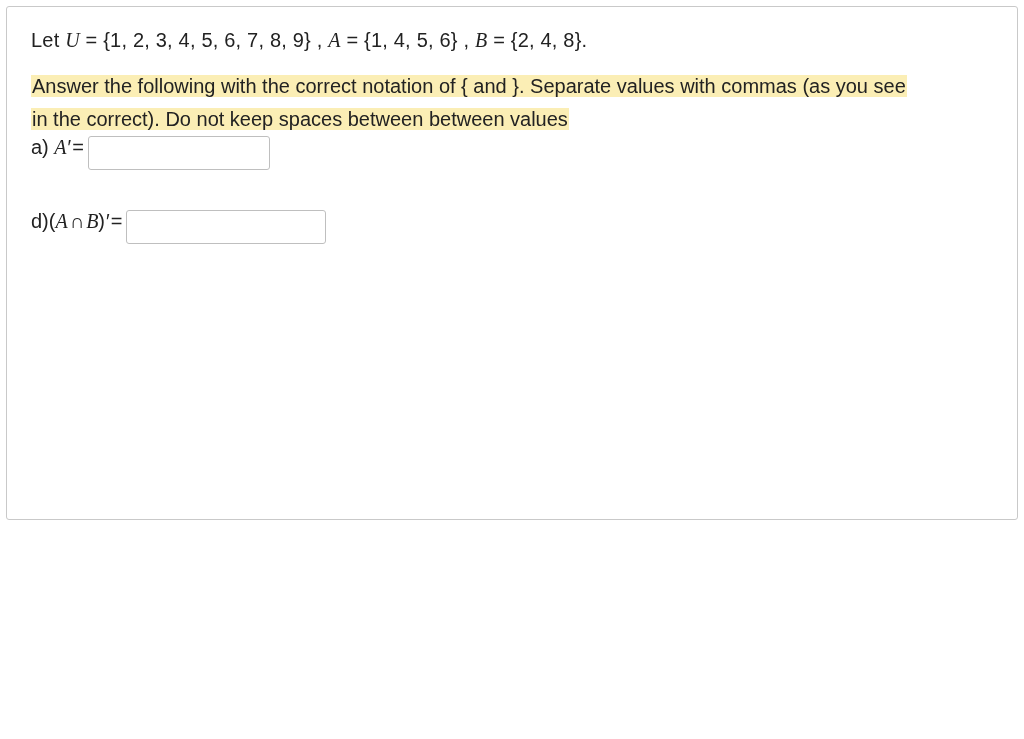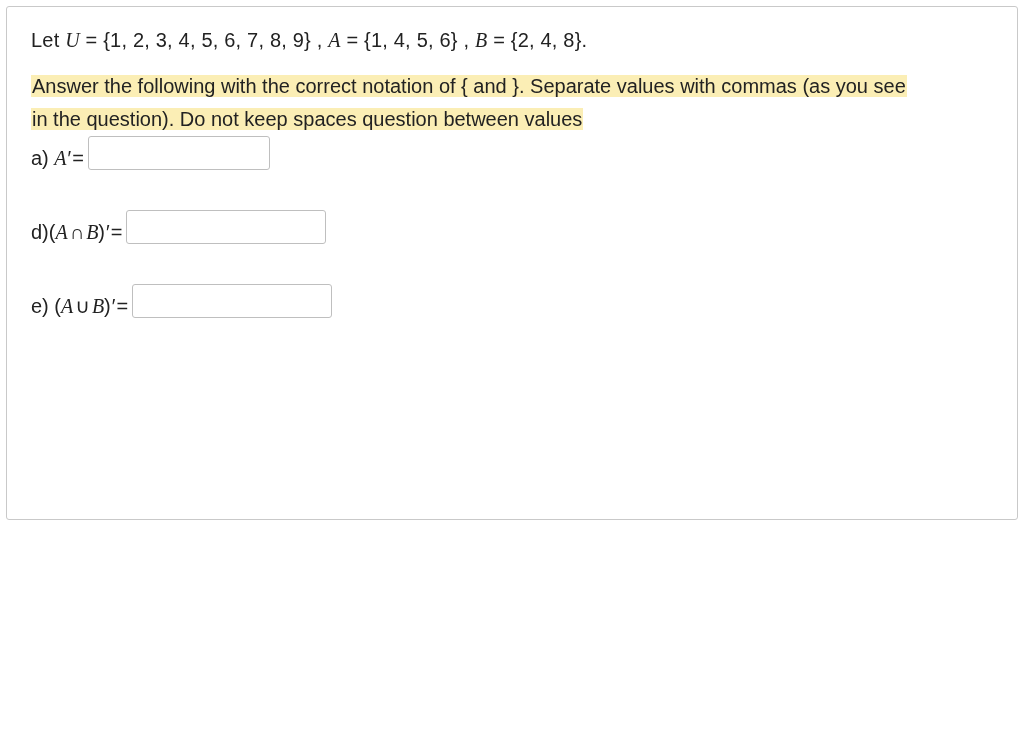--- a/index.html
+++ b/index.html
@@ -2,64 +2,57 @@
 <html><head>
 <meta charset="utf-8">
 <style>
 html,body{margin:0;padding:0;background:#fff;font-family:"Segoe UI","Helvetica Neue",Arial,sans-serif;color:#222}
 .page{box-sizing:border-box;width:1024px;height:526px;padding:6px}
 .panel{box-sizing:border-box;width:100%;height:100%;border:1px solid #c9c9c9;border-radius:3px;padding:22px 24px 20px 24px;overflow:hidden}
 .intro{font-size:20px;letter-spacing:.2px;margin-bottom:18px}
 .intro .mi{font-style:italic;font-family:"Cambria Math","STIXGeneral","Times New Roman",serif}
 .instr{font-size:20px;line-height:1.65;}
 .hl{background:#fbeeb5;padding:0 1px}
-.qrow{display:flex;align-items:flex-end;margin-bottom:40px;font-size:20px}
+.qrow{display:flex;align-items:flex-start;margin-bottom:40px;font-size:20px}
 .qlabel{white-space:nowrap;font-family:"Segoe UI",Arial,sans-serif}
 .qlabel .m{font-style:italic;font-family:"Cambria Math","STIXGeneral","Times New Roman",serif}
 .qlabel .pr{font-style:italic}
 .qlabel .op{font-family:"Cambria Math","STIXGeneral","Times New Roman",serif;font-style:normal;padding:0 2px}
 .eq{padding:0 2px}
 input.ans{font:inherit;font-size:18px;box-sizing:border-box;height:34px;border:1px solid #bfbfbf;border-radius:3px;padding:4px 8px;background:#fff;margin-left:2px}
 .w180{width:182px}
 .w200{width:200px}
 </style>
 </head>
 <body>
 <div class="page">
 <div class="panel">
 
   <div class="intro">
     <span>Let </span><span class="mi">U</span><span> = {1, 2, 3, 4, 5, 6, 7, 8, 9} ,  </span><span class="mi">A</span><span> = {1, 4, 5, 6} ,  </span><span class="mi">B</span><span> = {2, 4, 8}.</span>
   </div>
 
   <div class="instr">
     <span class="hl">Answer the following with the correct notation of { and }. Separate values with commas (as you see</span><br>
-    <span class="hl">in the question). Do not keep spaces question between values</span>
+    <span class="hl">in the correct). Do not keep spaces between between values</span>
   </div>
 
   <div class="qrow">
     <span class="qlabel">
       <span>a)</span>
       <span class="m">A</span><span class="pr">′</span><span class="eq">=</span>
     </span>
     <input class="ans w180" type="text" value="" style="">
   </div>
 
 
 
   <div class="qrow">
     <span class="qlabel">
       <span>d)</span>(<span class="m">A</span><span class="op">∩</span><span class="m">B</span>)<span class="pr">′</span><span class="eq">=</span>
     </span>
     <input class="ans w200" type="text" value="" style="">
   </div>
 
-  <div class="qrow">
-    <span class="qlabel">
-      <span>e)</span>
-      (<span class="m">A</span><span class="op">∪</span><span class="m">B</span>)<span class="pr">′</span><span class="eq">=</span>
-    </span>
-    <input class="ans w200" type="text" value="" style="">
-  </div>
 
 
 </div>
 </div>
 
 </body></html>

